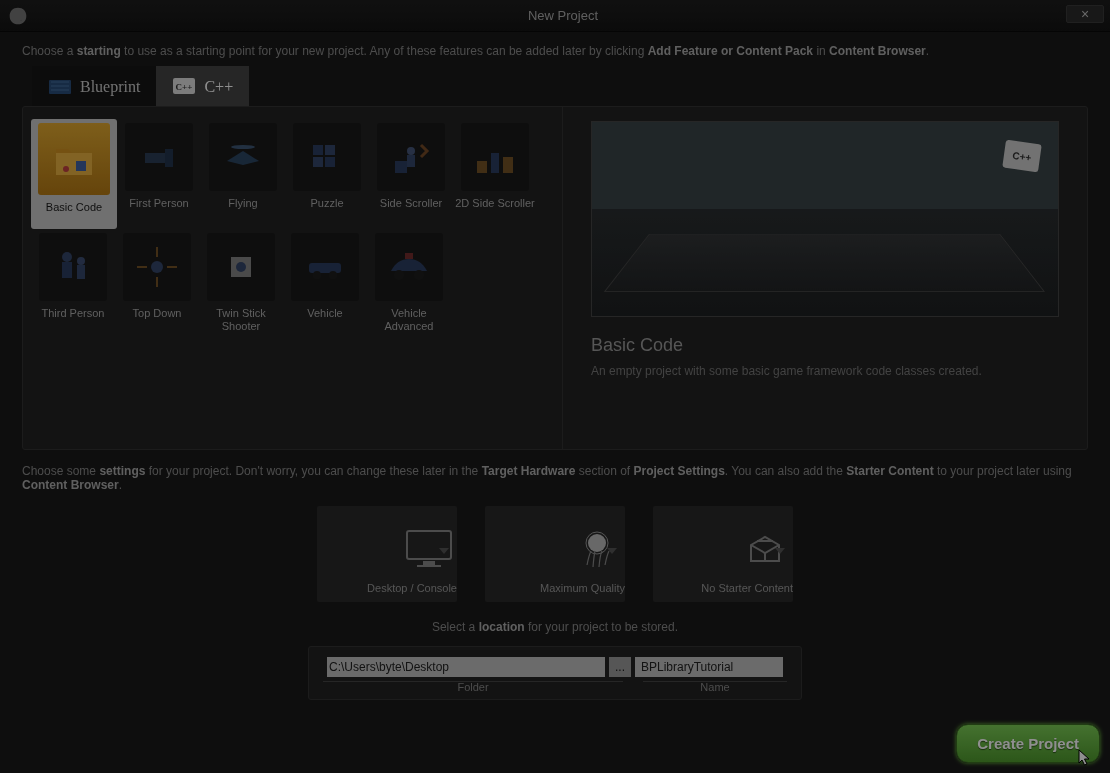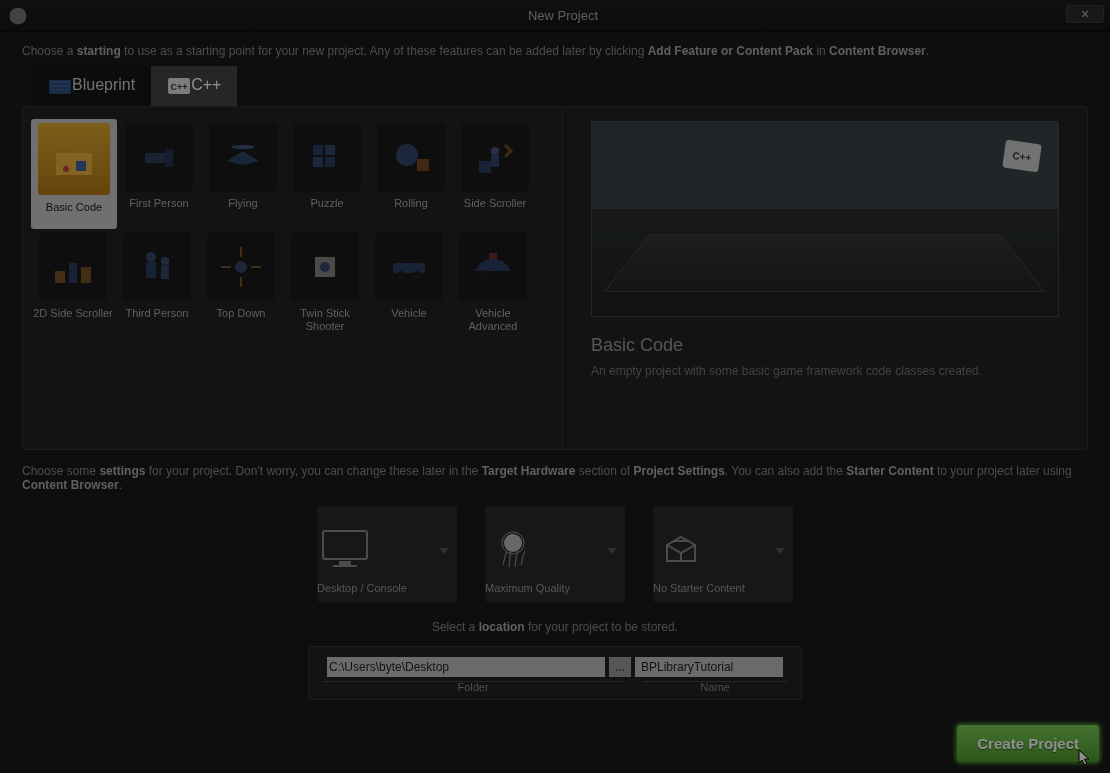--- a/index.html
+++ b/index.html
@@ -53,26 +53,28 @@
     font-size: 12px;
     color: #888;
     margin-bottom: 8px;
   }
   .hint .bold { color: #aaa; font-weight: bold; }
   .tabs {
     display:flex;
     margin-left: 10px;
   }
   .tab {
-    display:flex; align-items:flex-start;
+    display:flex; align-items:flex-end;
     padding: 10px 16px;
     background: #161616;
     color: #ccc;
     font-size: 16px;
     cursor:pointer;
+    gap:8px;
+    font-family:Liberation Serif, serif;
   }
   .tab.active {
     background: #444444;
     color: #fff;
   }
   .tab-icon { width:24px; height:20px; }
   .main-panel {
     background: #222;
     border: 1px solid #333;
     border-radius: 3px;
@@ -163,21 +165,21 @@
     gap: 28px;
     margin-top: 14px;
   }
   .setting-card {
     width: 140px;
     height: 96px;
     background: #2a2a2a;
     border-radius: 2px;
     display:flex;
     flex-direction:column;
-    align-items:flex-start;
+    align-items:flex-end;
     justify-content:flex-end;
     padding-bottom:8px;
     position:relative;
     cursor:pointer;
   }
   .setting-card .drop-arrow {
     position:absolute; right:8px; top:42px;
     width:0;height:0; border-left:5px solid transparent;border-right:5px solid transparent;border-top:6px solid #555;
   }
   .setting-card .sicon { margin-bottom:10px; }
@@ -230,21 +232,21 @@
     position:absolute;
     bottom:10px; right:10px;
   }
   .create-btn {
     background: linear-gradient(to bottom,#7bcb55,#4f9a2e);
     border:1px solid #3b6e23;
     color:#fff;
     font-size:15px;
     font-weight:bold;
     padding:10px 20px;
-    border-radius:4px;
+    border-radius:12px;
     cursor:pointer;
     box-shadow: 0 0 4px #6fbf40;
     text-shadow:0 1px 1px #2b5417;
   }
   .cursor-ptr{
     position:absolute; bottom:6px; right:18px;
     width:14px;height:18px;
     pointer-events:none;
   }
   .dim-overlay {
@@ -333,29 +335,20 @@
               <rect x="22" y="12" width="10" height="10" fill="#4a6aaa"></rect>
               <rect x="10" y="24" width="10" height="10" fill="#4a6aaa"></rect>
               <rect x="22" y="24" width="10" height="10" fill="#3a5a9a"></rect>
             </svg>
           </div>
           <div class="label">Puzzle</div>
         </div>
         <div class="template">
           <div class="thumb">
             <svg width="48" height="48" viewBox="0 0 48 48">
-              <circle cx="20" cy="22" r="11" fill="#4a6aaa"></circle>
-              <rect x="30" y="26" width="12" height="12" fill="#c07030"></rect>
-            </svg>
-          </div>
-          <div class="label">Rolling</div>
-        </div>
-        <div class="template">
-          <div class="thumb">
-            <svg width="48" height="48" viewBox="0 0 48 48">
               <rect x="8" y="28" width="12" height="12" fill="#3a5a9a"></rect>
               <circle cx="24" cy="18" r="4" fill="#6a8aca"></circle>
               <rect x="20" y="22" width="8" height="12" fill="#4a6aaa"></rect>
               <path d="M34 12l6 6-6 6" stroke="#c07030" stroke-width="3" fill="none"></path>
             </svg>
           </div>
           <div class="label">Side Scroller</div>
         </div>
         <div class="template">
           <div class="thumb">

